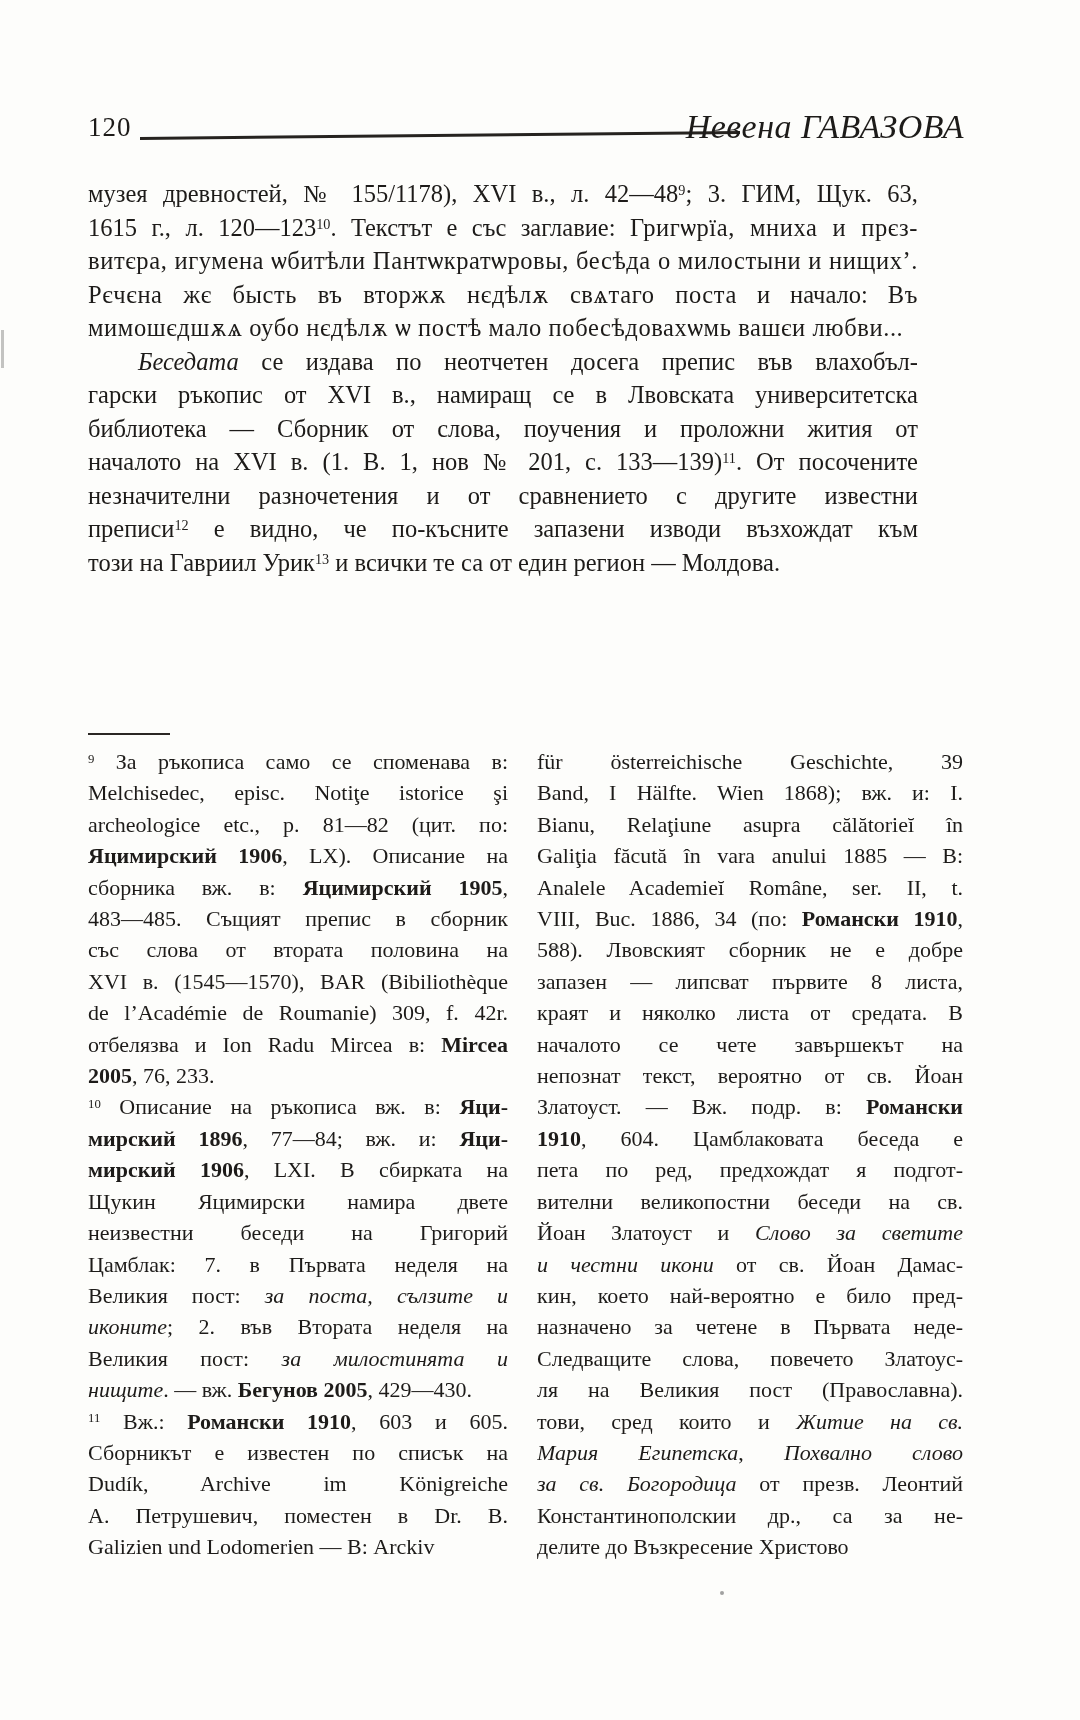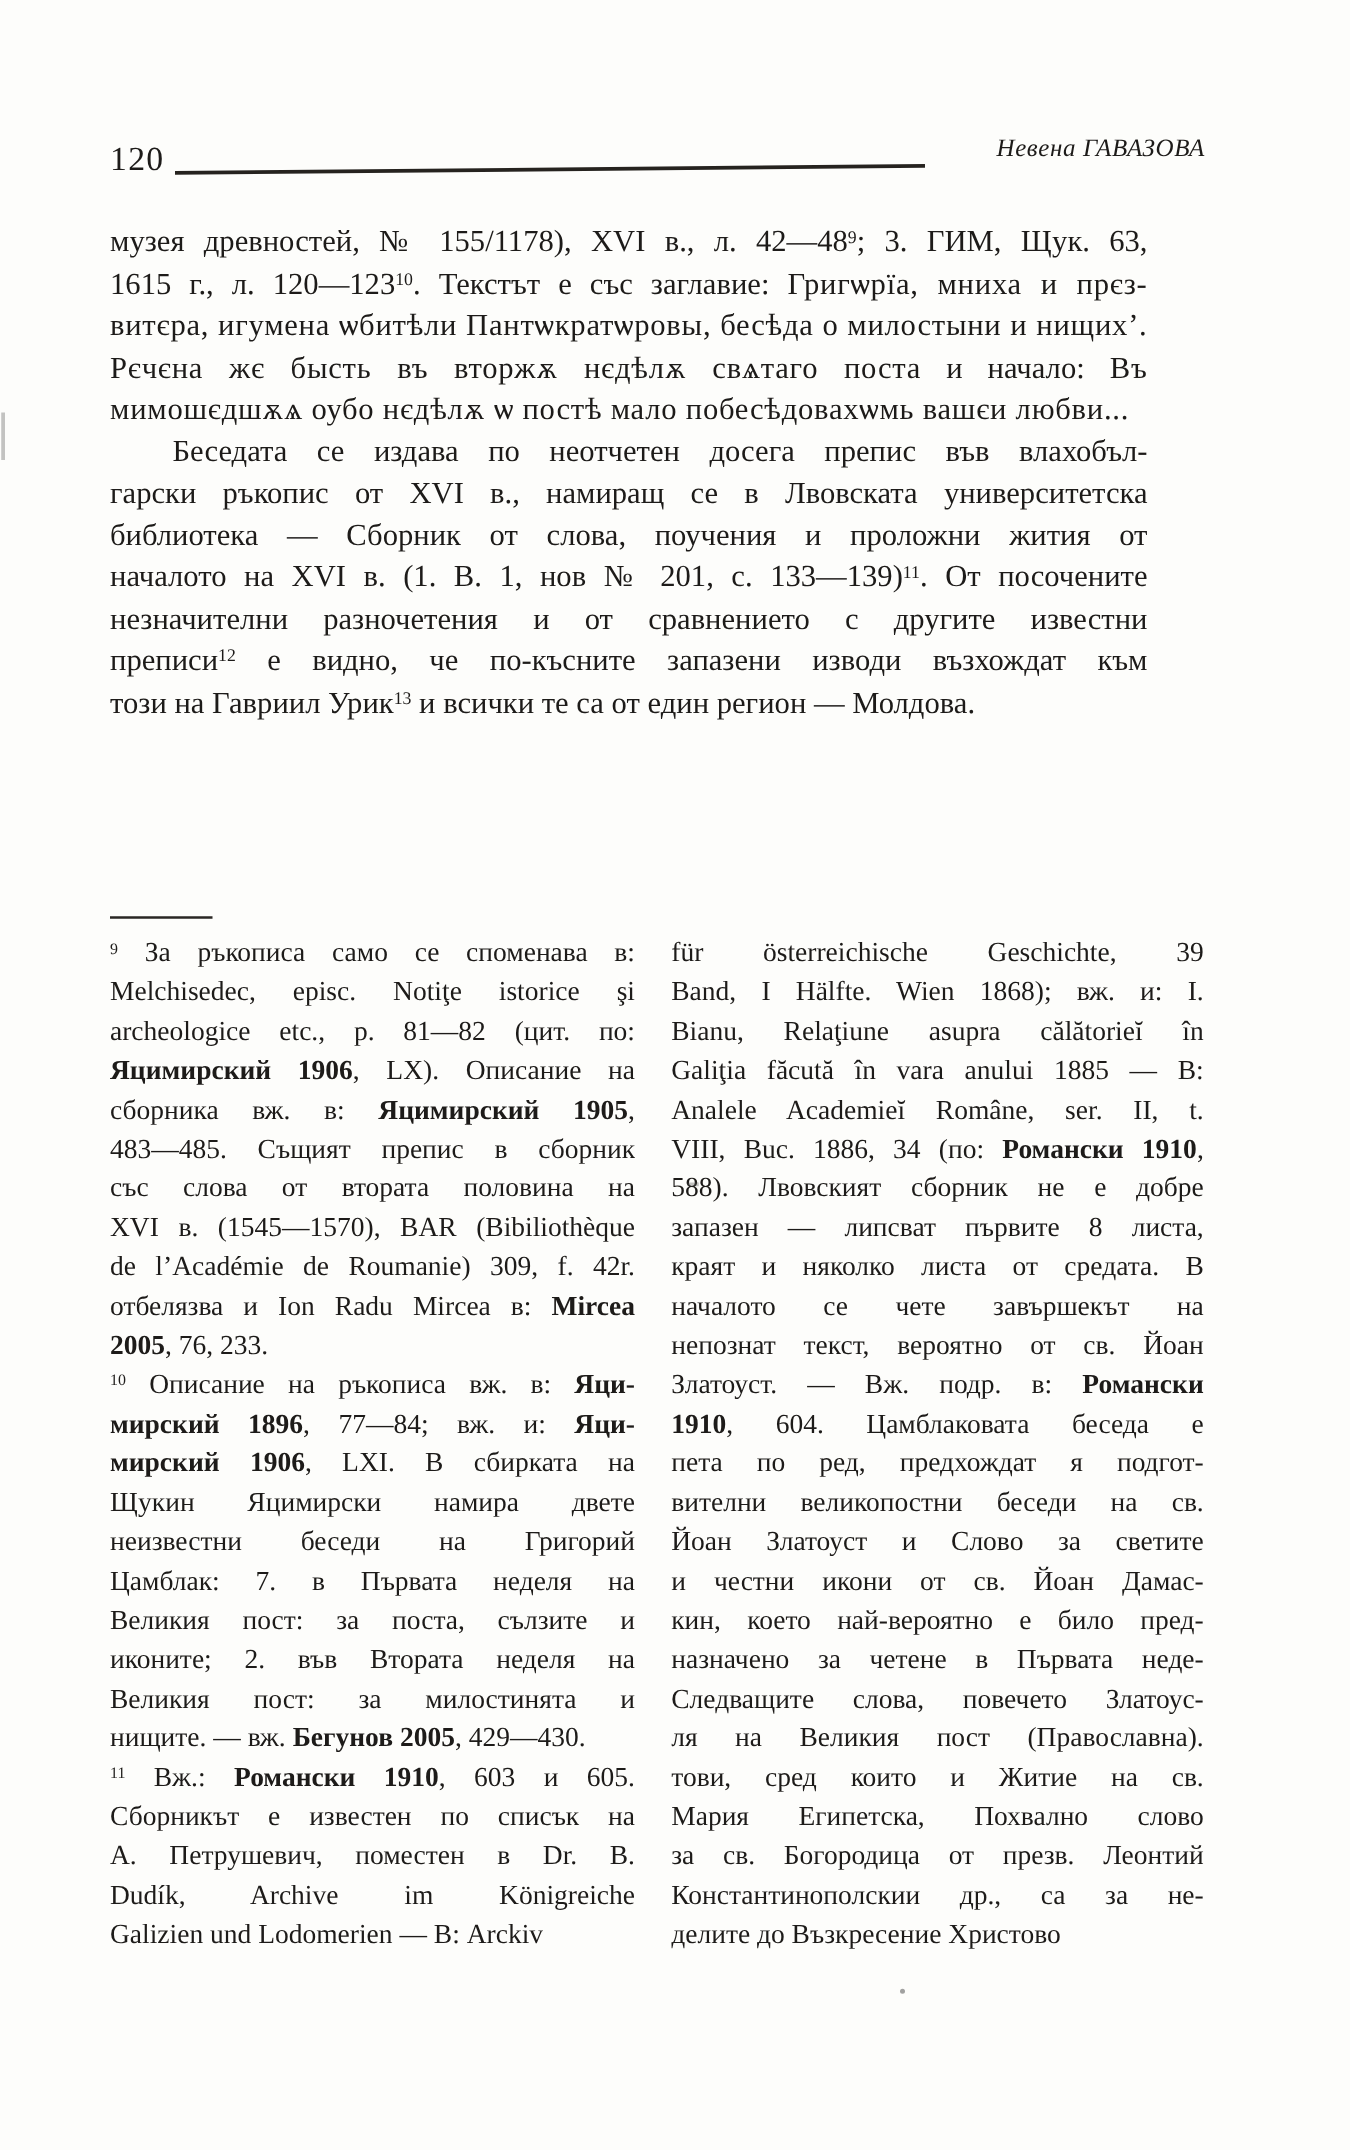--- a/index.html
+++ b/index.html
@@ -8,35 +8,35 @@
     position:relative;
     width:1080px;height:1720px;
     background:#fdfdfb;
     font-family:"Liberation Serif","DejaVu Serif",serif;
     color:#1d1b19;
     overflow:hidden;
   }
   
   .pagenum{position:absolute;left:88px;top:112px;font-size:27px;letter-spacing:1px;}
   .header-rule{position:absolute;left:140px;top:134px;width:600px;height:3px;background:#26231f;transform:rotate(-0.55deg);}
-  .author{position:absolute;right:116px;top:108px;font-size:20px;font-style:italic;letter-spacing:0.5px;white-space:nowrap;}
+  .author{position:absolute;right:116px;top:108px;font-size:34px;font-style:italic;letter-spacing:0.5px;white-space:nowrap;}
   
   .main-text{position:absolute;left:88px;top:177px;width:830px;font-size:24.5px;line-height:33.5px;}
   
   .fn-rule{position:absolute;left:88px;top:733px;width:82px;height:2px;background:#2a2724;}
   .fn-col{position:absolute;top:746px;font-size:22px;line-height:31.4px;}
   .fn-left{left:88px;width:420px;}
   .fn-right{left:537px;width:426px;}
   
   .line{text-align:justify;text-align-last:justify;overflow:hidden;}
   .line.end{text-align-last:left;}
   .line.indent{text-indent:50px;}
   .n{}
   .b{font-weight:700;}
-  .i{}
+  .i{font-style:italic;}
   .cs{font-family:Liberation Serif, serif;letter-spacing:0.6px;}
   .sup{font-size:58%;position:relative;top:-0.48em;line-height:0;}
   
   .artifact{position:absolute;background:#555;}
   .artifact.edge{left:1px;top:330px;width:3px;height:38px;opacity:0.35;}
   .artifact.dash{left:550px;top:946px;width:9px;height:3px;opacity:0.35;}
   .artifact.dot{left:720px;top:1591px;width:4px;height:4px;border-radius:50%;opacity:0.55;}
 </style>
 </head>
 <body>
@@ -80,22 +80,22 @@
       <div class="line"><span class="b">мирский 1906</span><span class="n">, LXI. В сбирката на</span></div>
       <div class="line"><span class="n">Щукин Яцимирски намира двете</span></div>
       <div class="line"><span class="n">неизвестни беседи на Григорий</span></div>
       <div class="line"><span class="n">Цамблак: 7. в Първата неделя на</span></div>
       <div class="line"><span class="n">Великия пост: </span><span class="i">за поста, сълзите и</span></div>
       <div class="line"><span class="i">иконите</span><span class="n">; 2. във Втората неделя на</span></div>
       <div class="line"><span class="n">Великия пост: </span><span class="i">за милостинята и</span></div>
       <div class="line end"><span class="i">нищите</span><span class="n">. — вж. </span><span class="b">Бегунов 2005</span><span class="n">, 429—430.</span></div>
       <div class="line"><span class="sup">11</span><span class="n"> Вж.: </span><span class="b">Романски 1910</span><span class="n">, 603 и 605.</span></div>
       <div class="line"><span class="n">Сборникът е известен по списък на</span></div>
+      <div class="line"><span class="n">Dudík, Archive im Königreiche</span></div>
       <div class="line"><span class="n">А. Петрушевич, поместен в Dr. B.</span></div>
-      <div class="line"><span class="n">Dudík, Archive im Königreiche</span></div>
       <div class="line end"><span class="n">Galizien und Lodomerien — В: Arckiv</span></div>
     </div>
   <div class="fn-col fn-right">
       <div class="line"><span class="n">für österreichische Geschichte, 39</span></div>
       <div class="line"><span class="n">Band, I Hälfte. Wien 1868); вж. и: I.</span></div>
       <div class="line"><span class="n">Bianu, Relaţiune asupra călătorieĭ în</span></div>
       <div class="line"><span class="n">Galiţia făcută în vara anului 1885 — В:</span></div>
       <div class="line"><span class="n">Analele Academieĭ Române, ser. II, t.</span></div>
       <div class="line"><span class="n">VIII, Buc. 1886, 34 (по: </span><span class="b">Романски 1910</span><span class="n">,</span></div>
       <div class="line"><span class="n">588). Лвовският сборник не е добре</span></div>

